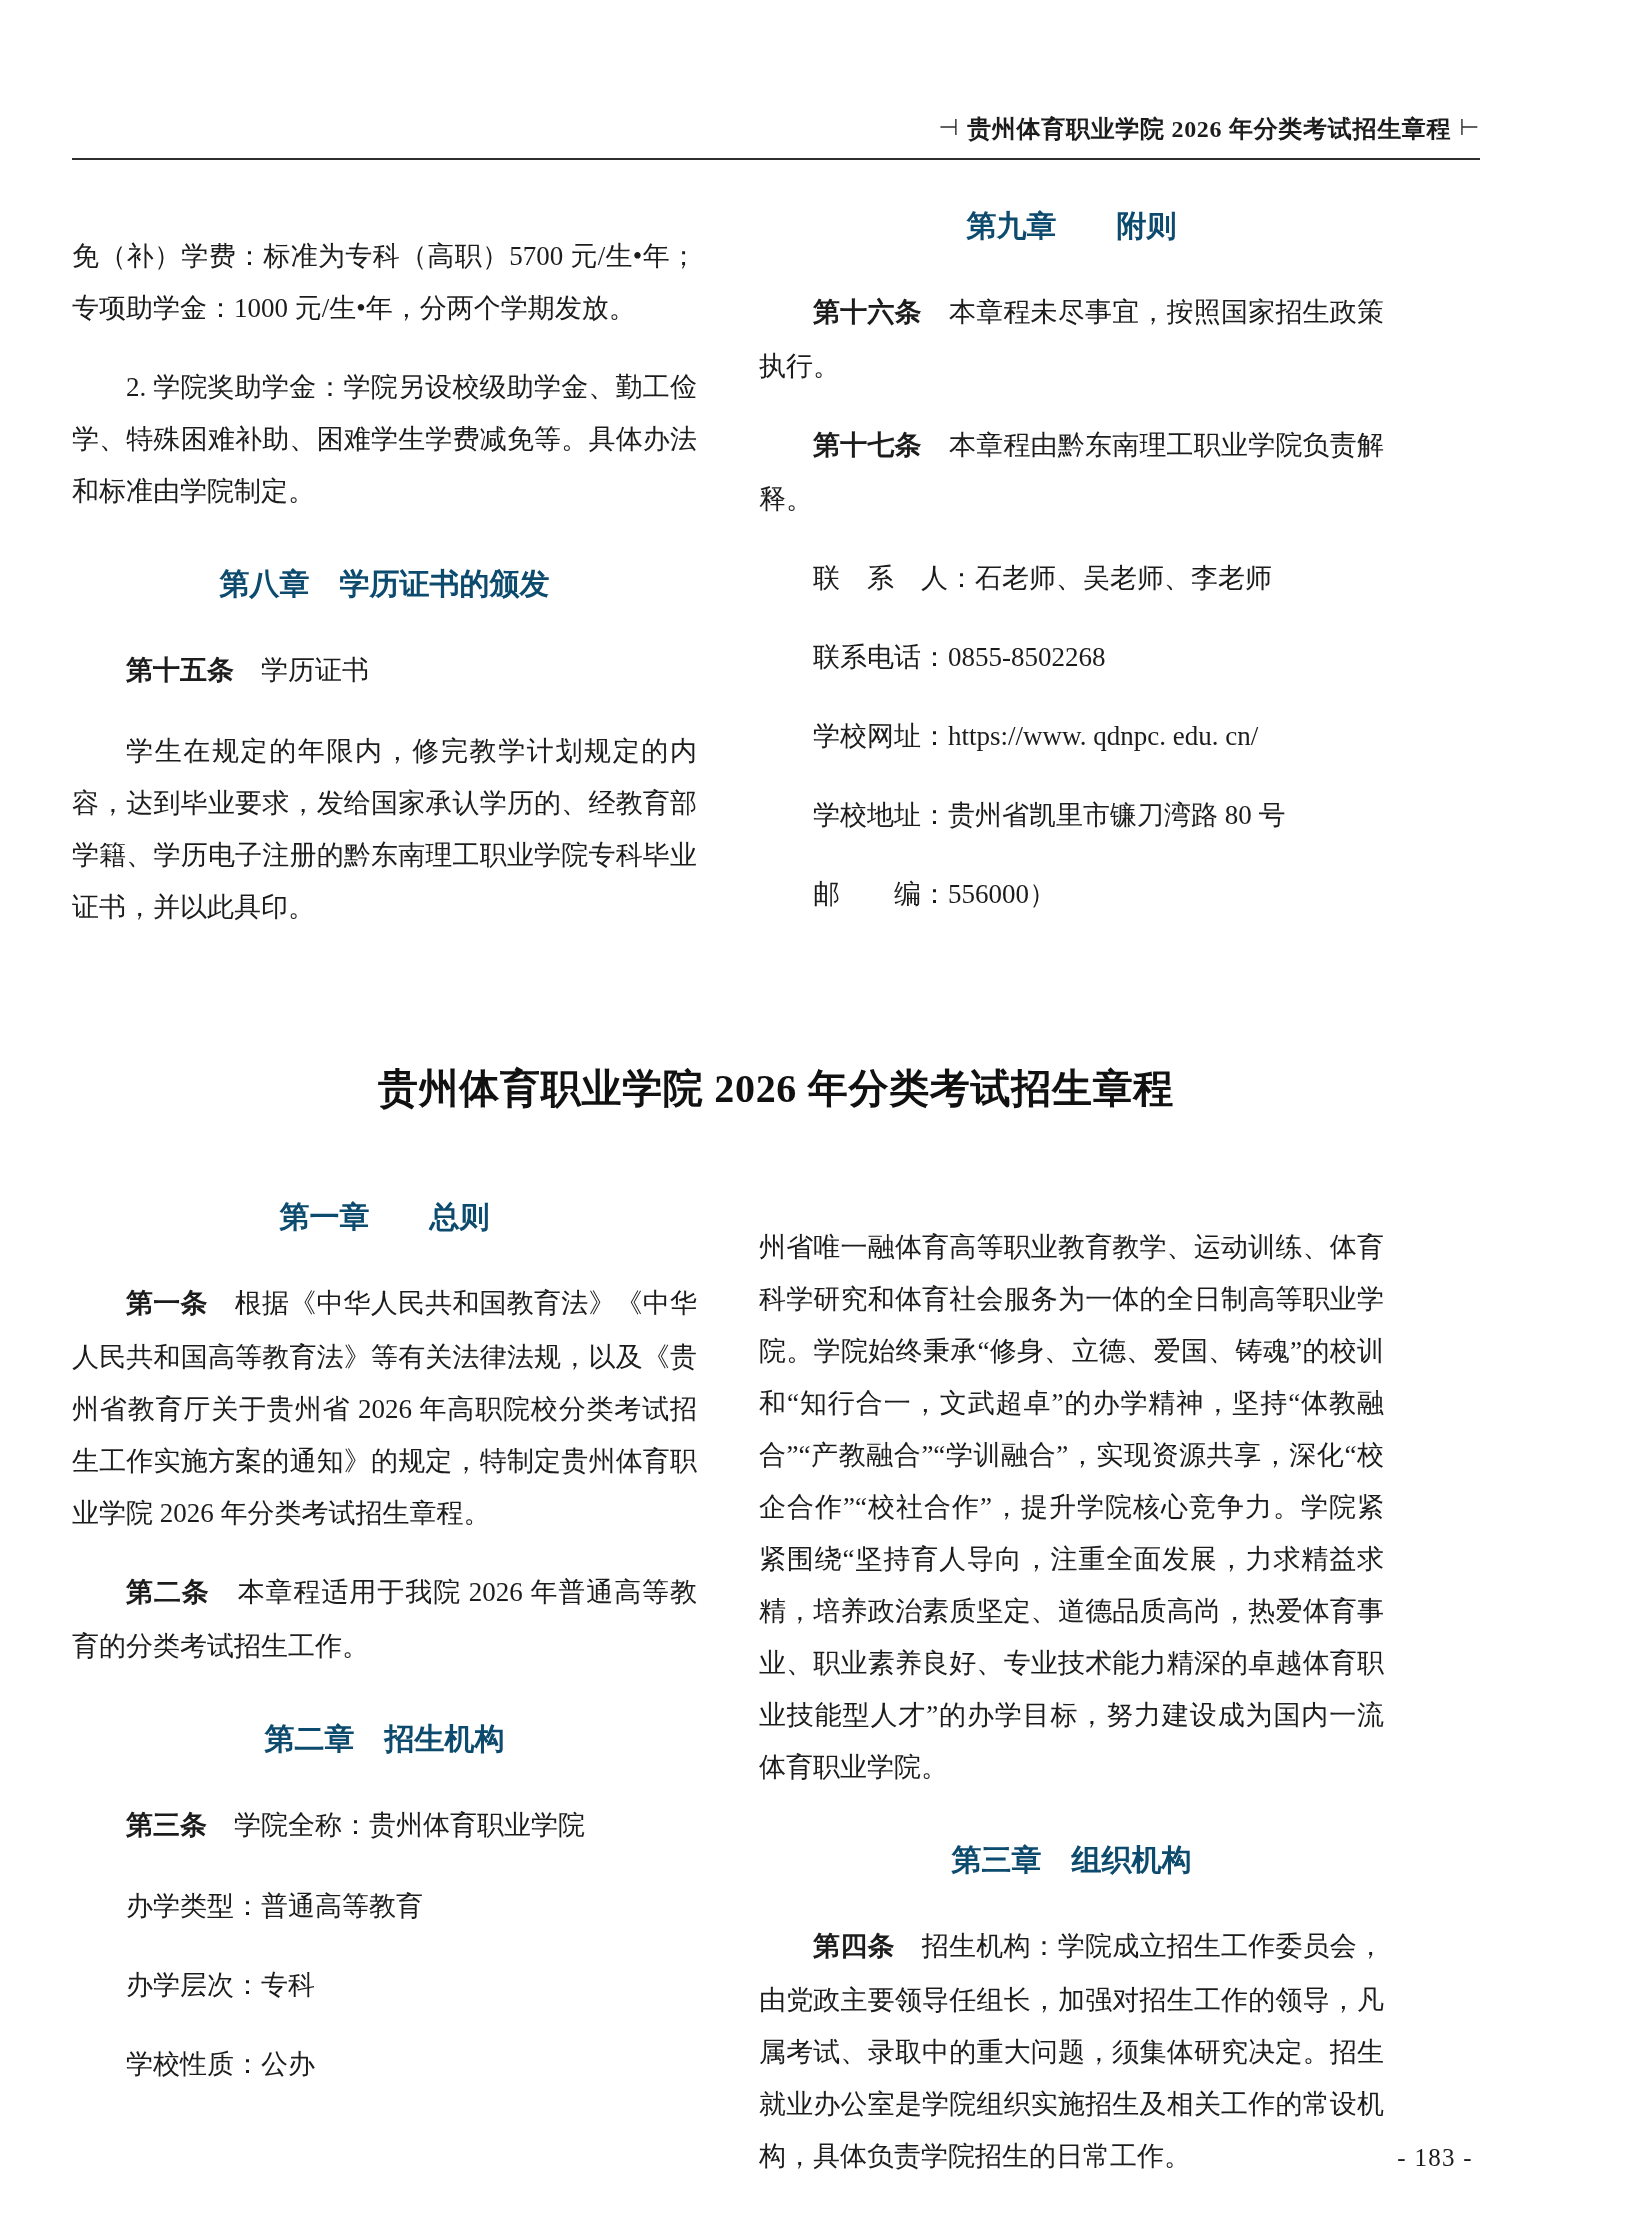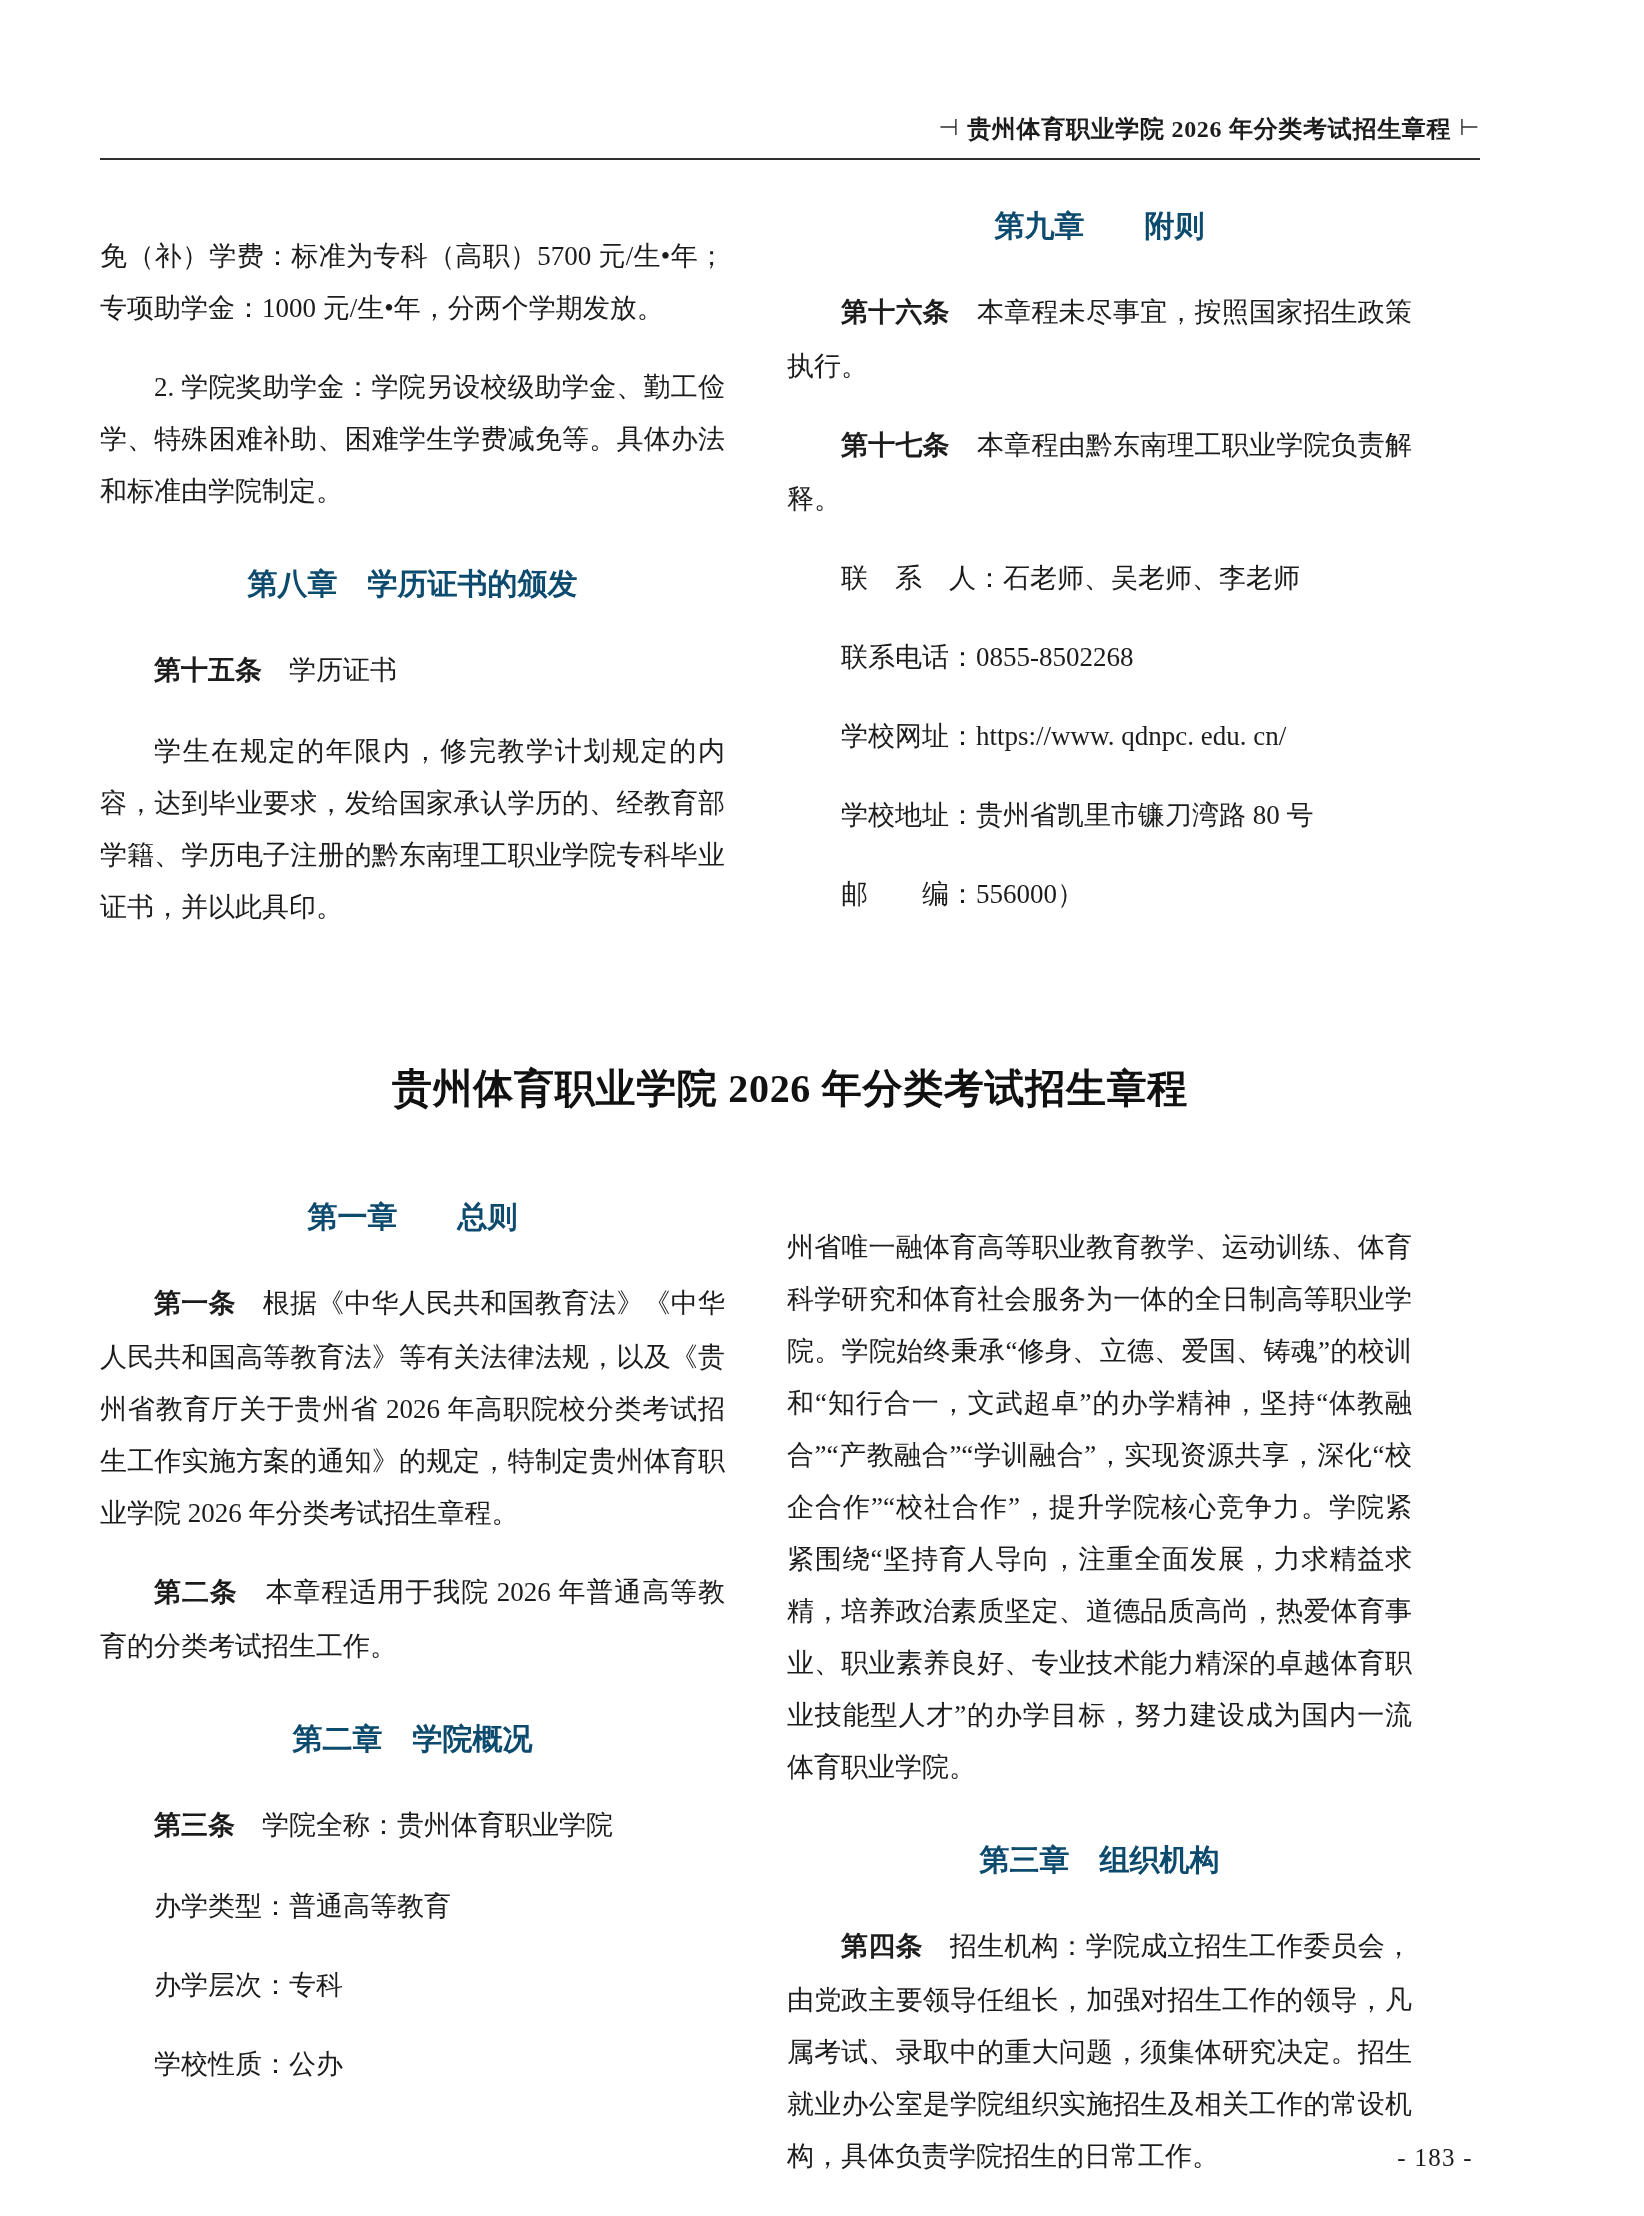--- a/index.html
+++ b/index.html
@@ -4,21 +4,21 @@
 <style>
   html, body { margin: 0; padding: 0; }
   body {
     width: 1645px; height: 2216px;
     background: #ffffff;
     color: #1c1c1c;
     font-family: "Liberation Serif", "DejaVu Serif", serif;
     position: relative;
     overflow: hidden;
   }
-  .page { position: absolute; inset: 0; padding: 113px 165px 0 100px; }
+  .page { position: absolute; inset: 0; padding: 113px 165px 0 72px; }
 
   
   .running-head { text-align: right; font-size: 24px; font-weight: bold; letter-spacing: 0.7px; white-space: nowrap; }
   .tack { font-family: "DejaVu Sans", sans-serif; font-weight: normal; font-size: 23px; position: relative; top: -2px; color: #2e2e2e; }
   .tack.left  { margin-right: 8px; }
   .tack.right { margin-left: 8px; }
   .header-rule { height: 0; border-bottom: 2.7px solid #2e2e2e; margin-top: 13.4px; }
 
   
   .two-col { display: flex; gap: 62px; }
@@ -78,21 +78,21 @@
     </div>
   </section>
 
   <h1 class="doc-title">贵州体育职业学院 2026 年分类考试招生章程</h1>
 
   <section class="two-col main-section">
     <div class="col">
       <h2 class="chapter-heading first">第一章　　总则</h2>
       <p class="para indent"><b class="lead">第一条</b><span>　根据《中华人民共和国教育法》《中华人民共和国高等教育法》等有关法律法规，以及《贵州省教育厅关于贵州省 2026 年高职院校分类考试招生工作实施方案的通知》的规定，特制定贵州体育职业学院 2026 年分类考试招生章程。</span></p>
       <p class="para indent"><b class="lead">第二条</b><span>　本章程适用于我院 2026 年普通高等教育的分类考试招生工作。</span></p>
-      <h2 class="chapter-heading">第二章　学院概况</h2>
+      <h2 class="chapter-heading">第二章　招生机构</h2>
       <p class="para indent"><b class="lead">第三条</b><span>　学院全称：贵州体育职业学院</span></p>
       <p class="para indent">办学类型：普通高等教育</p>
       <p class="para indent">办学层次：专科</p>
       <p class="para indent">学校性质：公办</p>
 
     </div>
 
     <div class="col">
       <p class="para">州省唯一融体育高等职业教育教学、运动训练、体育科学研究和体育社会服务为一体的全日制高等职业学院。学院始终秉承“修身、立德、爱国、铸魂”的校训和“知行合一，文武超卓”的办学精神，坚持“体教融合”“产教融合”“学训融合”，实现资源共享，深化“校企合作”“校社合作”，提升学院核心竞争力。学院紧紧围绕“坚持育人导向，注重全面发展，力求精益求精，培养政治素质坚定、道德品质高尚，热爱体育事业、职业素养良好、专业技术能力精深的卓越体育职业技能型人才”的办学目标，努力建设成为国内一流体育职业学院。</p>
       <h2 class="chapter-heading">第三章　组织机构</h2>

